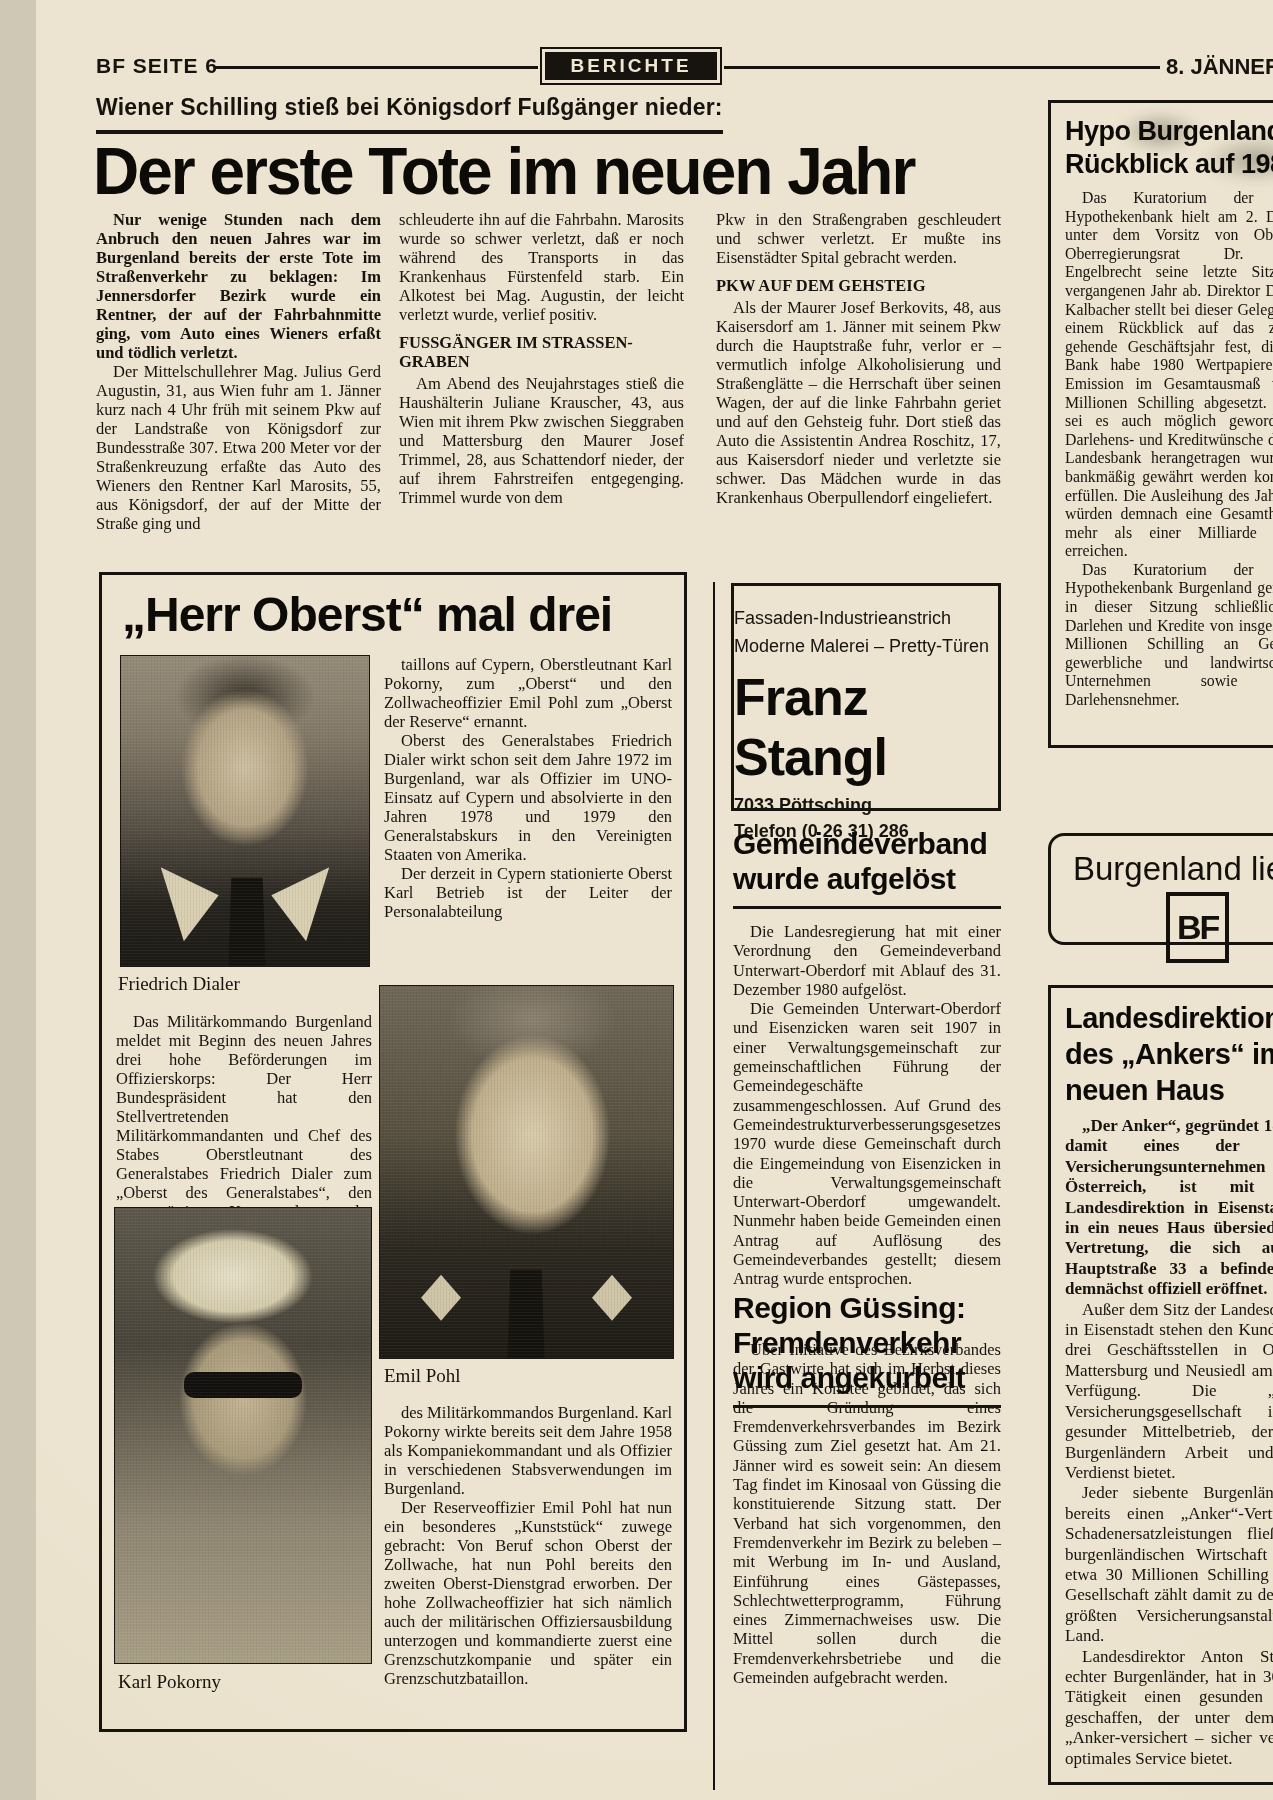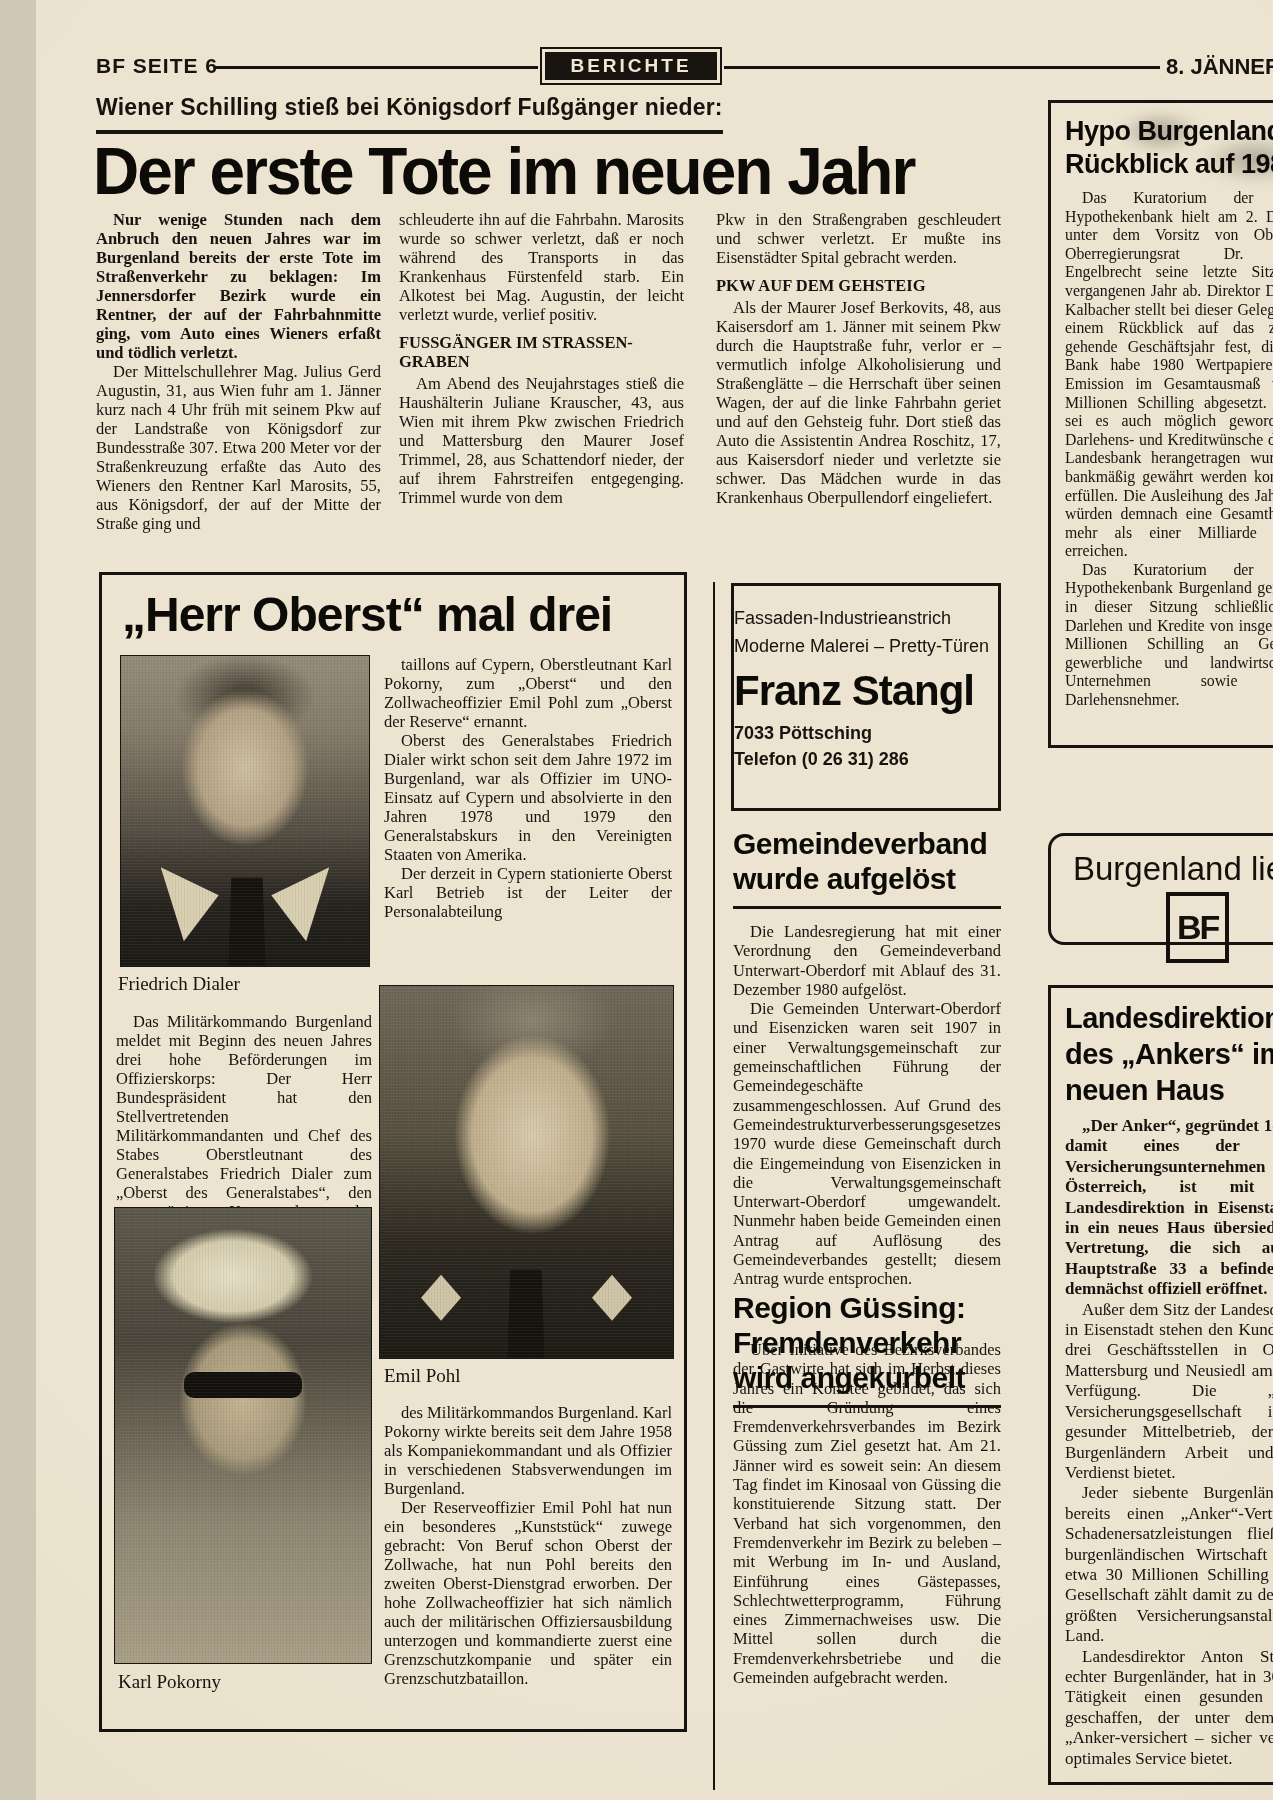--- a/index.html
+++ b/index.html
@@ -74,21 +74,21 @@
   .patch.l{left:14%;} .patch.r{right:14%;}
   .shades{position:absolute;left:27%;top:36%;width:118px;height:26px;background:#12100c;
     border-radius:10px;}
   
   .vrule{position:absolute;left:677px;top:582px;width:2px;height:1208px;background:#17130e;}
   .adbox{position:absolute;left:695px;top:583px;width:270px;height:228px;
     border:3px solid #17130e;box-sizing:border-box;text-align:left;
     font-family:"Liberation Sans",sans-serif;}
   .ad-l1{margin-top:22px;font-size:18px;}
   .ad-l2{margin-top:7px;font-size:18px;}
-  .ad-name{margin-top:10px;font-size:42px;font-weight:bold;letter-spacing:-1px;color:#0d0b08;}
+  .ad-name{margin-top:10px;font-size:52px;font-weight:bold;letter-spacing:-1px;color:#0d0b08;}
   .ad-city{margin-top:8px;font-size:18px;font-weight:bold;}
   .ad-phone{margin-top:5px;font-size:18px;font-weight:bold;}
   .midhead{position:absolute;left:697px;width:268px;font-family:"Liberation Sans",sans-serif;
     font-size:30px;font-weight:bold;line-height:35px;letter-spacing:-.5px;color:#0d0b08;
     padding-bottom:10px;border-bottom:3px solid #17130e;}
   .gh{top:826px;} .rh{top:1290px;}
   .midtext{position:absolute;left:697px;width:268px;font-size:16.5px;line-height:19.3px;
     text-align:justify;hyphens:auto;-webkit-hyphens:auto;}
   .gt{top:922px;} .rt{top:1340px;}
   
@@ -128,21 +128,21 @@
   <div class="kicker">Wiener Schilling stieß bei Königsdorf Fußgänger nieder:</div>
   <div class="headline">Der erste Tote im neuen Jahr</div>
 
   <div class="col c1">
     <p class="bold-lead">Nur wenige Stunden nach dem Anbruch den neuen Jahres war im Burgenland bereits der erste Tote im Straßenverkehr zu beklagen: Im Jennersdorfer Bezirk wurde ein Rentner, der auf der Fahrbahnmitte ging, vom Auto eines Wieners erfaßt und tödlich verletzt.</p>
     <p>Der Mittelschullehrer Mag. Julius Gerd Augustin, 31, aus Wien fuhr am 1. Jänner kurz nach 4 Uhr früh mit seinem Pkw auf der Landstraße von Königsdorf zur Bundesstraße 307. Etwa 200 Meter vor der Straßenkreuzung erfaßte das Auto des Wieners den Rentner Karl Marosits, 55, aus Königsdorf, der auf der Mitte der Straße ging und</p>
   </div>
   <div class="col c2">
     <p class="cont">schleuderte ihn auf die Fahrbahn. Marosits wurde so schwer verletzt, daß er noch während des Transports in das Krankenhaus Fürstenfeld starb. Ein Alkotest bei Mag. Augustin, der leicht verletzt wurde, verlief positiv.</p>
     <div class="crosshead">FUSSGÄNGER IM STRASSEN-GRABEN</div>
-    <p>Am Abend des Neujahrstages stieß die Haushälterin Juliane Krauscher, 43, aus Wien mit ihrem Pkw zwischen Friedrich und Mattersburg den Maurer Josef Trimmel, 28, aus Schattendorf nieder, der auf ihrem Fahrstreifen entgegenging. Trimmel wurde von dem</p>
+    <p>Am Abend des Neujahrstages stieß die Haushälterin Juliane Krauscher, 43, aus Wien mit ihrem Pkw zwischen Sieggraben und Mattersburg den Maurer Josef Trimmel, 28, aus Schattendorf nieder, der auf ihrem Fahrstreifen entgegenging. Trimmel wurde von dem</p>
   </div>
   <div class="col c3">
     <p class="cont">Pkw in den Straßengraben geschleudert und schwer verletzt. Er mußte ins Eisenstädter Spital gebracht werden.</p>
     <div class="crosshead">PKW AUF DEM GEHSTEIG</div>
     <p>Als der Maurer Josef Berkovits, 48, aus Kaisersdorf am 1. Jänner mit seinem Pkw durch die Hauptstraße fuhr, verlor er – vermutlich infolge Alkoholisierung und Straßenglätte – die Herrschaft über seinen Wagen, der auf die linke Fahrbahn geriet und auf den Gehsteig fuhr. Dort stieß das Auto die Assistentin Andrea Roschitz, 17, aus Kaisersdorf nieder und verletzte sie schwer. Das Mädchen wurde in das Krankenhaus Oberpullendorf eingeliefert.</p>
   </div>
 
   <div class="obox">
     <div class="ob-headline">„Herr Oberst“ mal drei</div>
 

